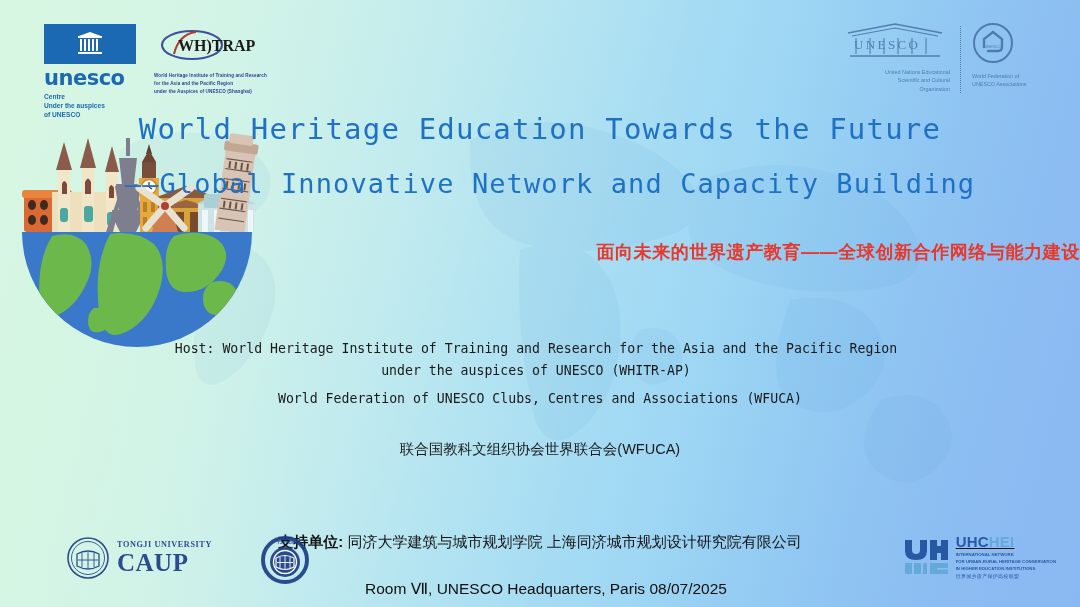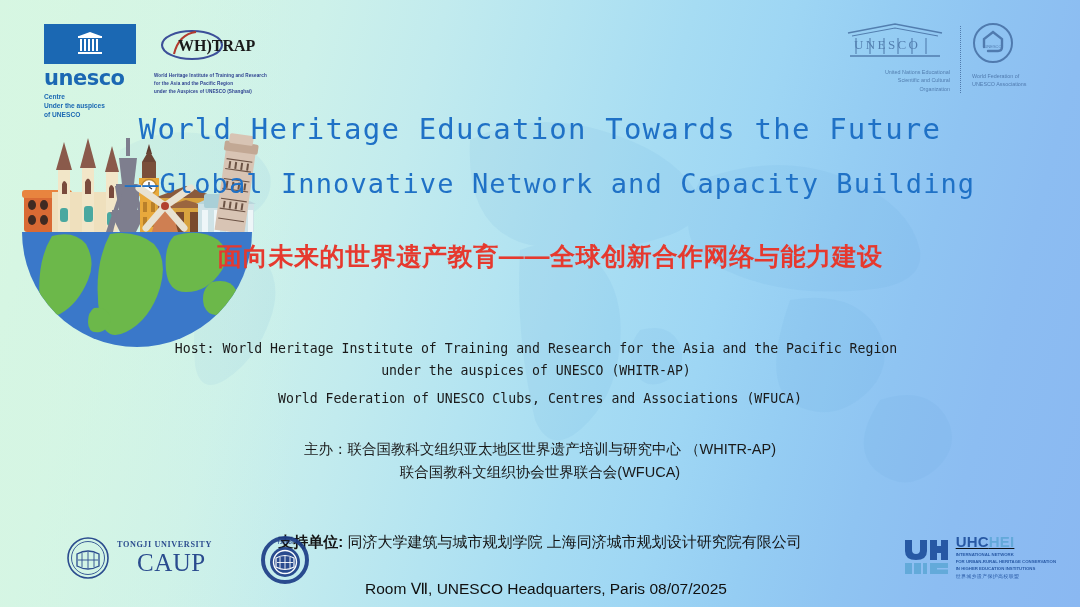--- a/index.html
+++ b/index.html
@@ -158,24 +158,24 @@
     font-size: 27px;
     letter-spacing: 1.1px;
     color: #1f71c6;
     white-space: nowrap;
     padding-left: 20px;
   }
   .title-cn {
     position: absolute;
     left: 0; right: 0;
     top: 240px;
-    text-align: center;
-    font-family: "Liberation Sans", sans-serif;
-    font-weight: bold;
-    font-size: 25px;
+    text-align: right;
+    font-family: "Liberation Sans", sans-serif;
+    font-weight: bold;
+    font-size: 18px;
     letter-spacing: 0.6px;
     color: #e6392e;
     white-space: nowrap;
     padding-left: 20px;
   }
 
   
   .host-en {
     position: absolute;
     left: 0; right: 8px;
@@ -258,25 +258,24 @@
   .caup-top {
     font-family: "Liberation Serif", serif;
     font-size: 8.2px;
     font-weight: bold;
     letter-spacing: 0.6px;
     color: #1d3e87;
   }
   .caup-main {
     font-family: "Liberation Serif", serif;
     font-size: 25px;
-    font-weight: normal;
+    font-weight: bold;
     letter-spacing: 0.5px;
     color: #1d3e87;
     margin-top: 1px;
-    margin-left: 20px;
   }
 
   .logo-tjupdi {
     position: absolute;
     left: 261px;
     top: 536px;
     opacity: 0.92;
   }
 
   .logo-uhchei {
@@ -557,21 +556,20 @@
   <div class="title-en-2">——Global Innovative Network and Capacity Building</div>
   <div class="title-cn">面向未来的世界遗产教育——全球创新合作网络与能力建设</div>
 
   <div class="host-en">
     <div>Host:  World Heritage Institute of Training and Research for the Asia and the Pacific Region</div>
     <div>under the auspices of UNESCO (WHITR-AP)</div>
   </div>
   <div class="host-en-2">World Federation of UNESCO Clubs, Centres and Associations (WFUCA)</div>
 
   <div class="host-cn">
-    <div>主办：联合国教科文组织亚太地区世界遗产培训与研究中心 （WHITR-AP)</div>
     <div>联合国教科文组织协会世界联合会(WFUCA)</div>
   </div>
 
   <div class="support-cn"><b>支持单位:</b><span> 同济大学建筑与城市规划学院  上海同济城市规划设计研究院有限公司</span></div>
 
   <div class="venue">Room Ⅶ, UNESCO Headquarters, Paris  08/07/2025</div>
 
   <div class="logo-caup">
     <svg width="44" height="44" viewBox="0 0 44 44" xmlns="http://www.w3.org/2000/svg">
       <circle cx="22" cy="22" r="20" fill="none" stroke="#1d3e87" stroke-width="1.6"></circle>

